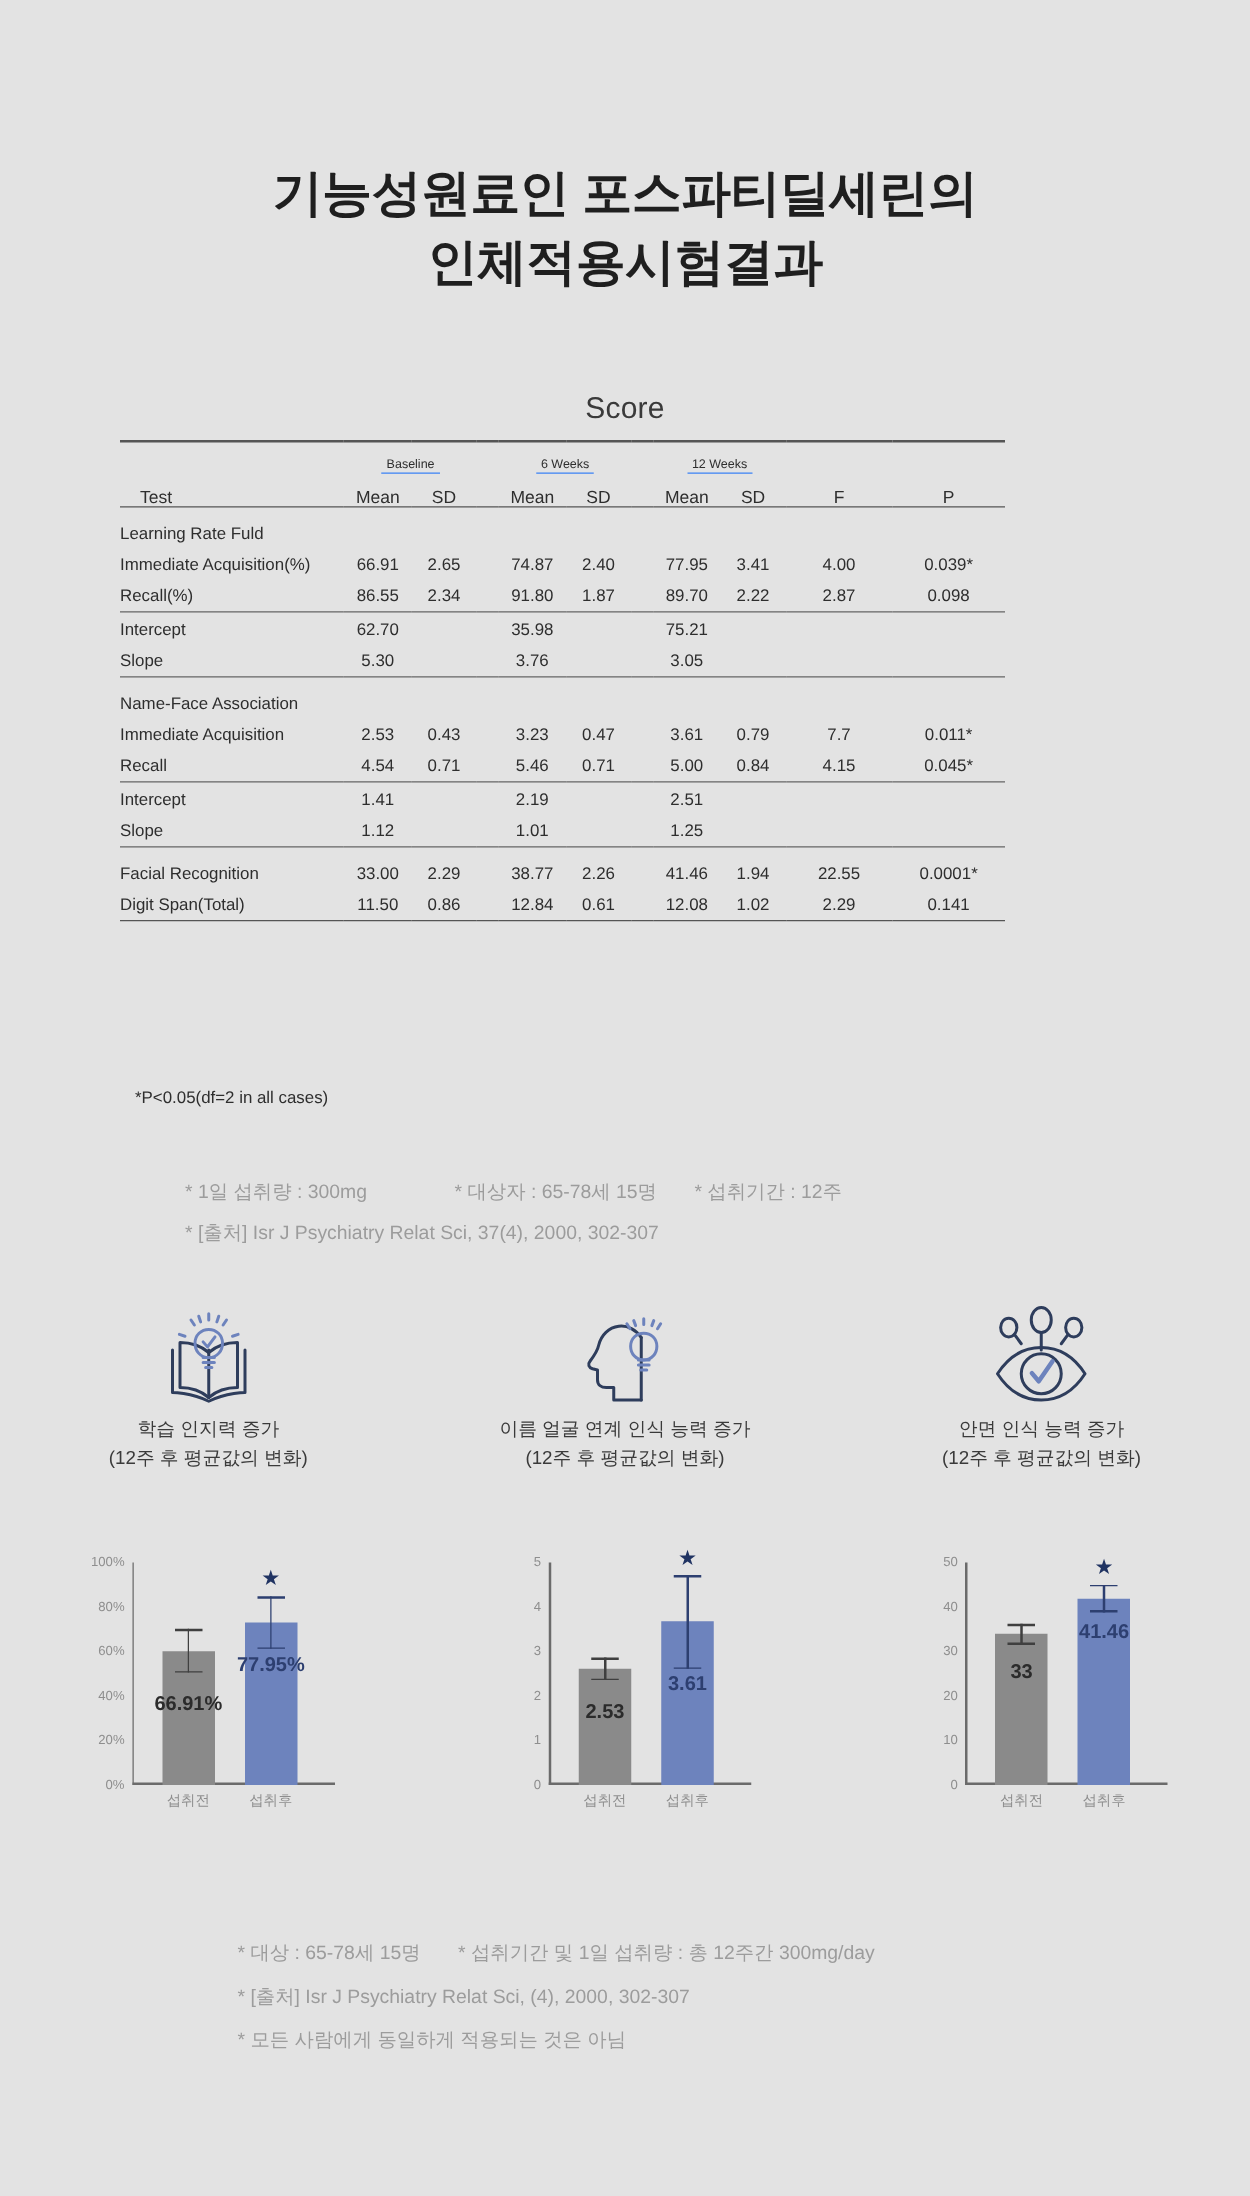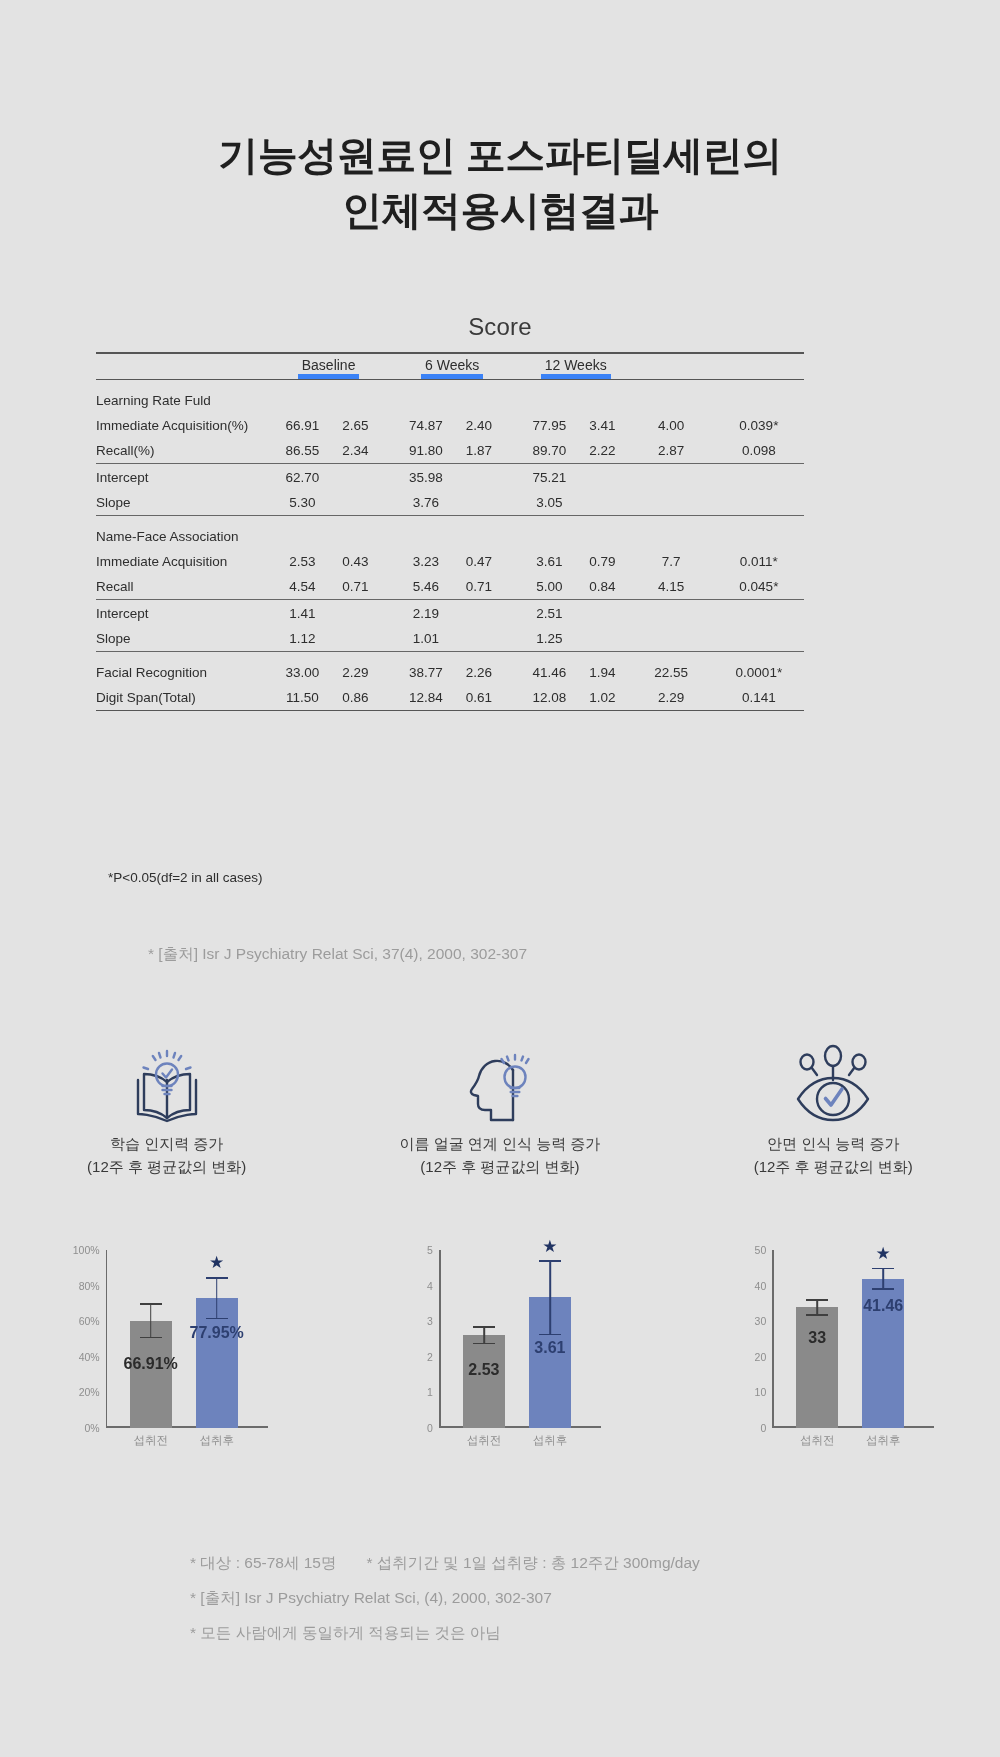--- a/index.html
+++ b/index.html
@@ -30,21 +30,21 @@
   }
   .table-wrap {
     position: absolute; top: 352px; left: 96px; width: 708px;
   }
   table.score { border-collapse: collapse; width: 708px; font-size: 13.5px; color: #2e2e2e; }
   table.score td, table.score th { padding: 0; font-weight: normal; }
   .rule-top td { border-top: 2px solid #555; height: 2px; padding: 0; }
   .rule-mid td { border-top: 1.5px solid #555; height: 2px; padding: 0; }
   .rule-thin td { border-top: 1.3px solid #666; height: 2px; padding: 0; }
   .hdr-group td { height: 24px; text-align: center; vertical-align: bottom; padding-bottom: 1px; }
-  .hdr-group .grp { border-bottom: 5px solid #3b82f6; display:inline-block; padding: 0 4px 1px 4px; font-size: 14px; }
+  .hdr-group .grp { border-bottom: 1px solid #3b82f6; display:inline-block; padding: 0 4px 1px 4px; font-size: 10px; }
   .hdr-sub td { height: 26px; text-align: center; vertical-align: bottom; padding-bottom: 4px; font-size: 14px; }
   .hdr-sub td.test-col { text-align: left; padding-left: 16px; }
   tr.data td { height: 25px; text-align: center; vertical-align: middle; font-size: 13.5px; }
   tr.data td.lbl { text-align: left; font-size: 13.5px; }
   td.l0 { padding-left: 10px; }
   td.l1 { padding-left: 26px; }
   td.l2 { padding-left: 60px; }
   tr.spacer td { height: 7px; }
   col.c-test { width: 192px; }
   col.c-m    { width: 56px; }
@@ -144,20 +144,33 @@
         <tr class="hdr-group">
           <td></td>
           <td colspan="2"><span class="grp">Baseline</span></td>
           <td></td>
           <td colspan="2"><span class="grp">6 Weeks</span></td>
           <td></td>
           <td colspan="2"><span class="grp">12 Weeks</span></td>
           <td></td>
             <td></td>
         </tr>
+        <tr class="hdr-sub">
+          <td class="test-col">Test</td>
+          <td>Mean</td>
+          <td>SD</td>
+          <td></td>
+          <td>Mean</td>
+          <td>SD</td>
+          <td></td>
+          <td>Mean</td>
+          <td>SD</td>
+          <td>F</td>
+          <td>P</td>
+        </tr>
         <tr class="rule-mid">
             <td colspan="11"></td>
           </tr>
         <tr class="spacer">
             <td colspan="11"></td>
           </tr>
 
         <tr class="data">
           <td class="lbl l0">Learning Rate Fuld</td>
           <td colspan="10"></td>
@@ -319,20 +332,23 @@
         <tr class="rule-mid">
             <td colspan="11"></td>
           </tr>
       </tbody>
     </table>
   </div>
 
   <div class="footnote-star">*P&lt;0.05(df=2 in all cases)</div>
 
   <div class="mid-notes">
+    <div class="row1">
+      <span>* 1일 섭취량 : 300mg</span><span class="sp1"></span><span>* 대상자 : 65-78세 15명</span><span class="sp2"></span><span>* 섭취기간 : 12주</span>
+    </div>
     <div>* [출처] Isr J Psychiatry Relat Sci, 37(4), 2000, 302-307</div>
   </div>
 
   <div class="cards">
 
     <div class="card">
       <div class="icon">
         <svg width="86" height="86" viewBox="0 0 86 86" fill="none">
           <g stroke="#2e3d5c" stroke-width="2.4" stroke-linecap="round" stroke-linejoin="round">
             <path d="M43 40 L43 78"></path>

